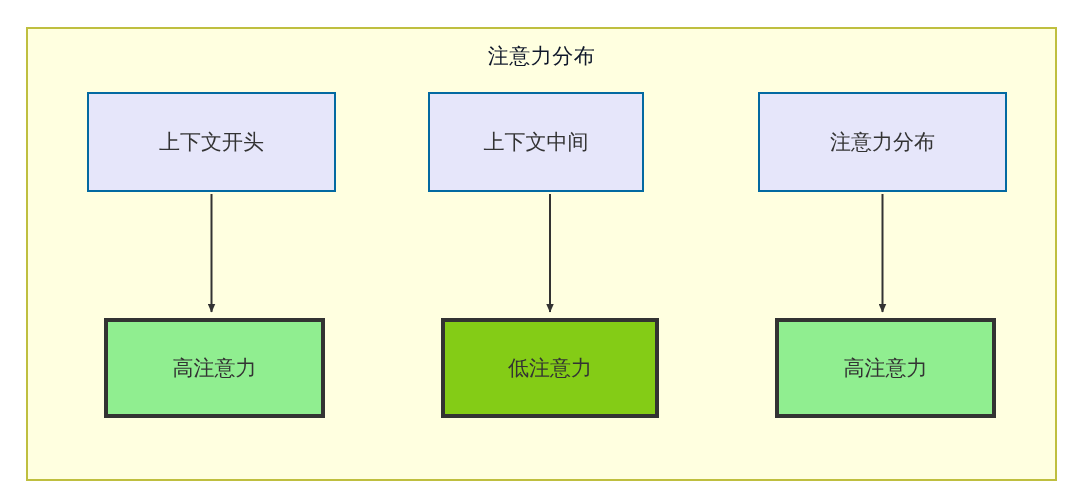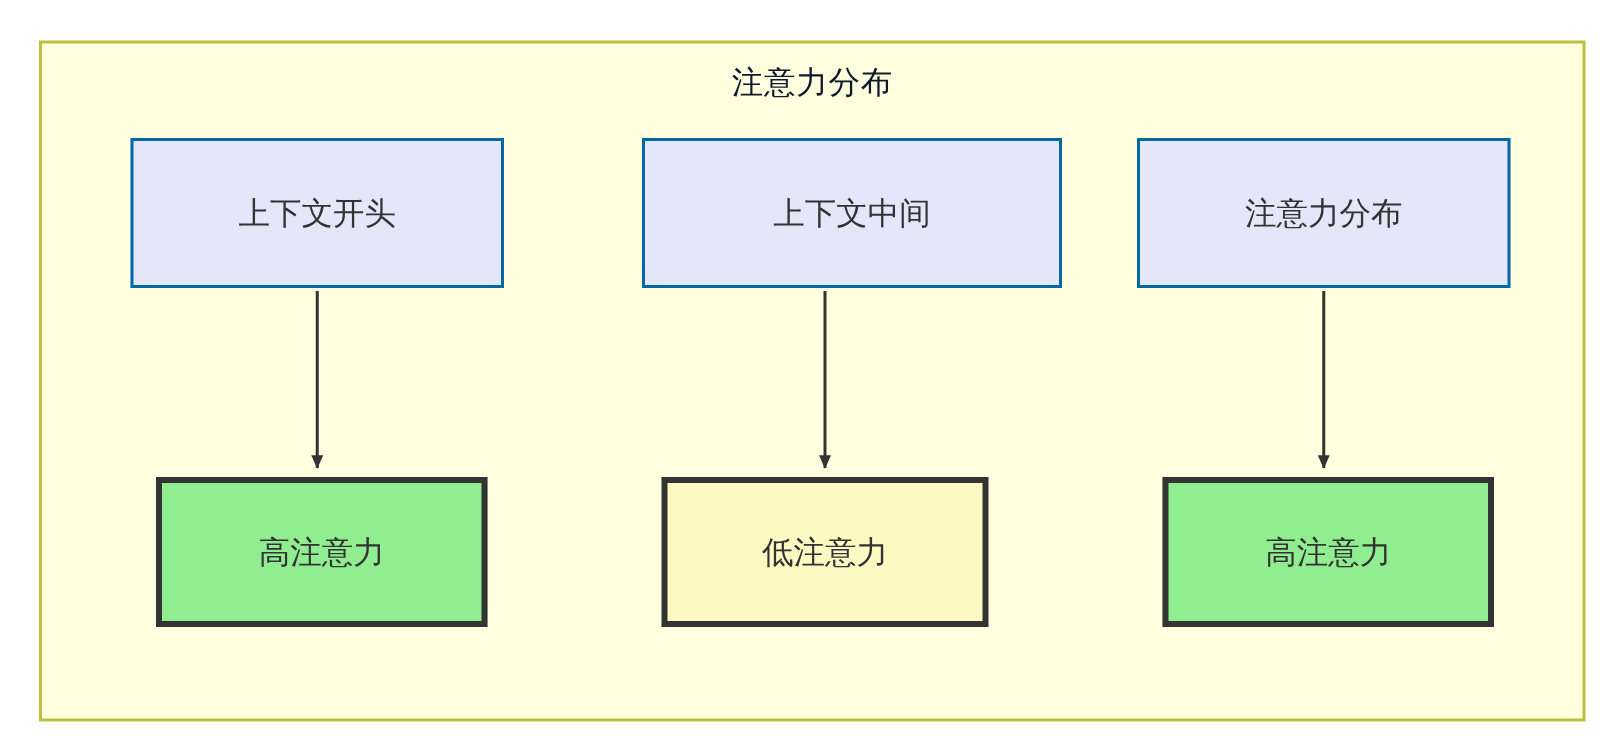--- a/index.html
+++ b/index.html
@@ -70,26 +70,26 @@
     border: 4px solid #333333;
     font-size: 21px;
     height: 100px;
   }
 
   .node-attention.high {
     background: #90ee90;
   }
 
   .node-attention.low {
-    background: #fef9c3;
+    background: #84cc16;
   }
 
   
   #node-ctx-start  { left: 87px;  top: 92px;  width: 249px; }
-  #node-ctx-mid    { left: 428px; top: 92px;  width: 280px; }
+  #node-ctx-mid    { left: 428px; top: 92px;  width: 216px; }
   #node-ctx-end    { left: 758px; top: 92px;  width: 249px; }
 
   #node-attn-start { left: 104px; top: 318px; width: 221px; }
   #node-attn-mid   { left: 441px; top: 318px; width: 218px; }
   #node-attn-end   { left: 775px; top: 318px; width: 221px; }
 
   
   #edges {
     position: absolute;
     left: 0;

